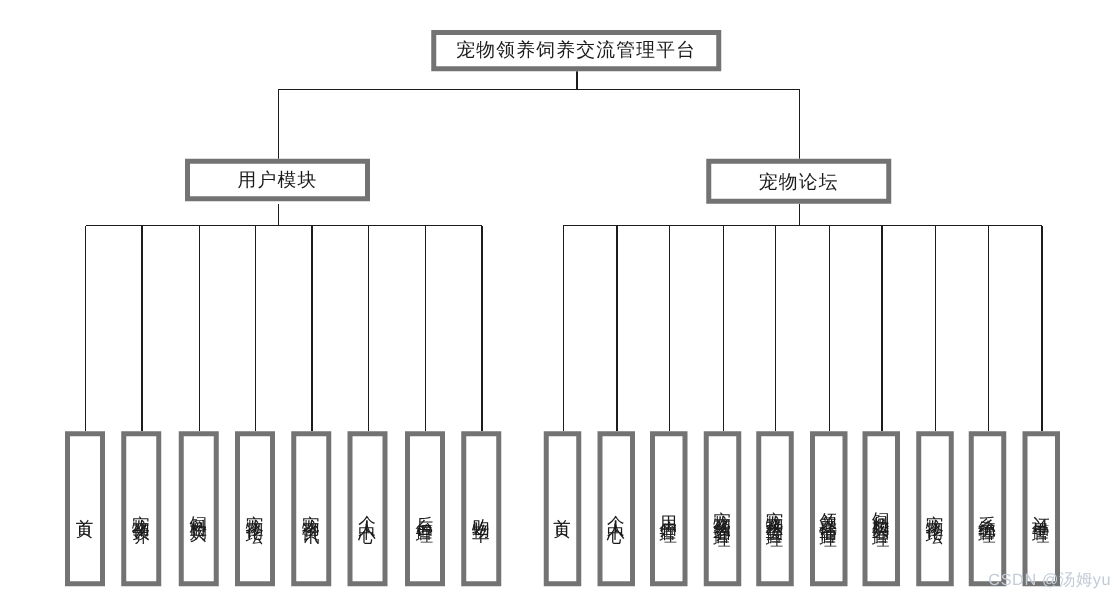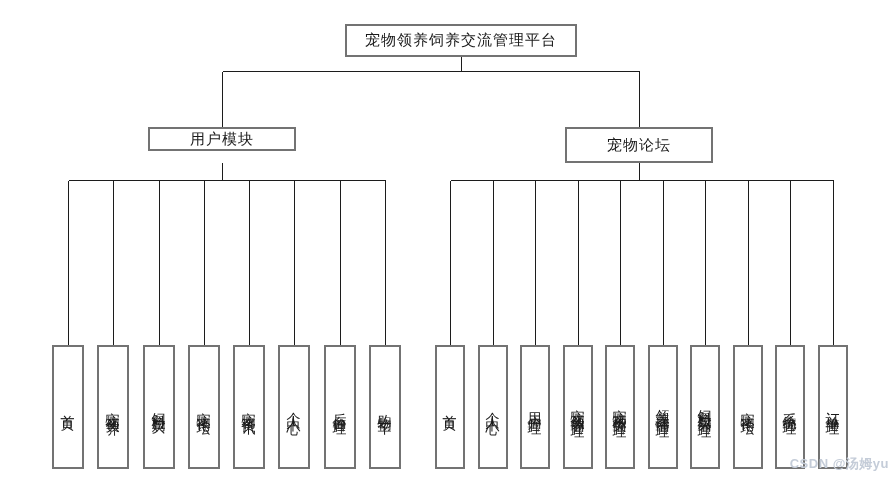--- a/index.html
+++ b/index.html
@@ -16,32 +16,32 @@
 
   .lines {
     position: absolute;
     left: 0; top: 0;
     width: 895px; height: 481px;
     pointer-events: none;
   }
 
   .node {
     position: absolute;
-    border: 2px solid #737373;
+    border: 4px solid #737373;
     background: #ffffff;
     display: flex;
     align-items: center;
     justify-content: center;
     color: #1a1a1a;
   }
 
   .hnode { font-size: 15px; letter-spacing: 1px; }
 
   .root-node  { left: 345px; top: 24px;  width: 232px; height: 33px; }
-  .module-user  { left: 148px; top: 127px; width: 148px; height: 24px; }
+  .module-user  { left: 148px; top: 127px; width: 148px; height: 34px; }
   .module-admin { left: 565px; top: 127px; width: 148px; height: 36px; }
 
   .vnode {
     top: 345px;
     height: 124px;
     width: 32px;
     font-size: 14px;
   }
   .vnode.narrow { width: 30px; }
   .vnode span {
@@ -52,21 +52,20 @@
     white-space: nowrap;
   }
 
   .watermark {
     position: absolute;
     right: 6px;
     bottom: 8px;
     font-size: 13px;
     color: #c4ccd8;
     letter-spacing: 0.5px;
-    font-weight: bold;
   }
 </style>
 </head>
 <body>
 
 <div class="canvas">
 
   <svg class="lines" width="895" height="481" viewBox="0 0 895 481" xmlns="http://www.w3.org/2000/svg">
     <path fill="none" stroke="#1c1c1c" stroke-width="1" shape-rendering="crispEdges" d="
       M461.5 57 V71.5

